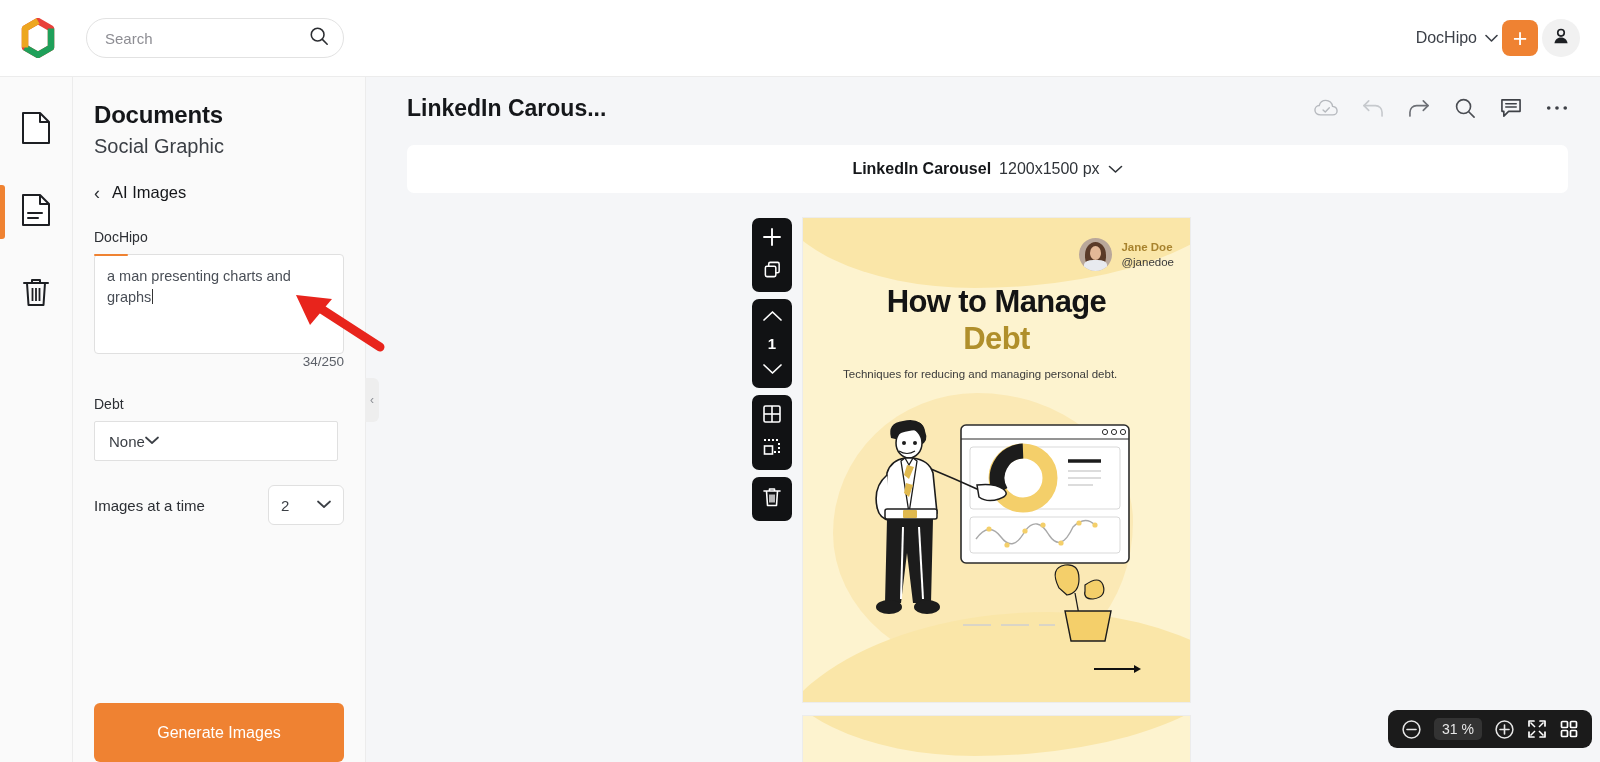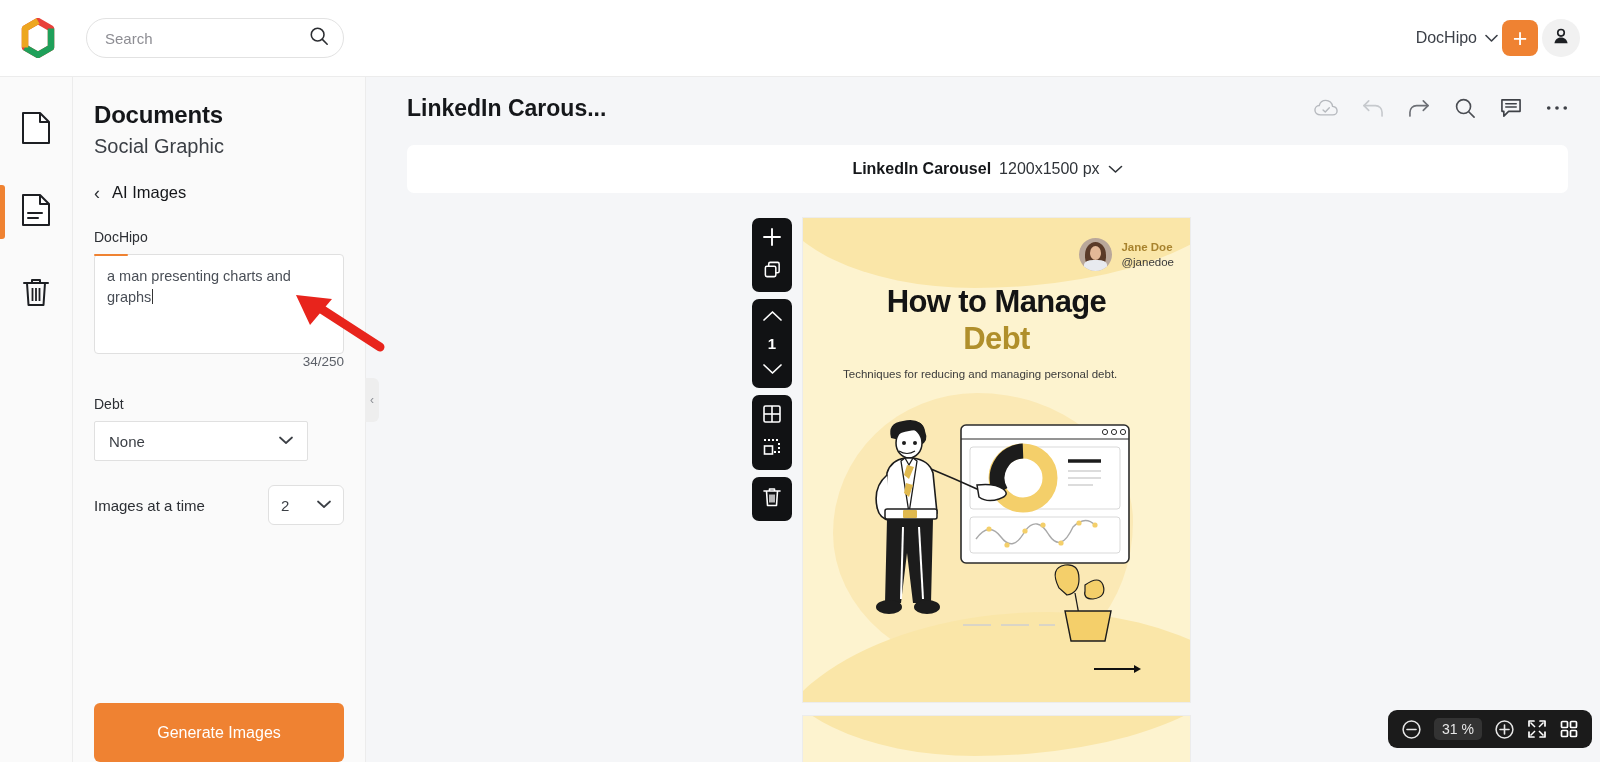--- a/index.html
+++ b/index.html
@@ -82,23 +82,23 @@
   .describe-box::before {
     content: ""; position: absolute; left: -1px; top: -1px;
     width: 34px; height: 2px; background: #ef8232; border-radius: 2px;
   }
   .caret {
     display: inline-block; width: 1px; height: 15px; background: #333;
     vertical-align: -2px; margin-left: 1px;
   }
   .char-count { width: 250px; text-align: right; font-size: 13.5px; color: #5c6068; }
   .select-box {
-    margin-top: 9px; width: 214px; height: 40px; background: #fff;
+    margin-top: 9px; width: 244px; height: 40px; background: #fff;
     border: 1px solid #e0e0e0; border-radius: 2px;
-    display: flex; align-items: center; justify-content: space-between;
+    display: flex; align-items: center; 
     padding: 0 14px; font-size: 15px; color: #3b3f45; cursor: pointer;
   }
   .count-row {
     margin-top: 24px; width: 250px; display: flex; align-items: center;
     justify-content: space-between;
   }
   .count-label { font-size: 15px; color: #2c2f34; }
   .count-select {
     width: 76px; height: 40px; background: #fff; border: 1px solid #e0e0e0;
     border-radius: 6px; display: flex; align-items: center;

